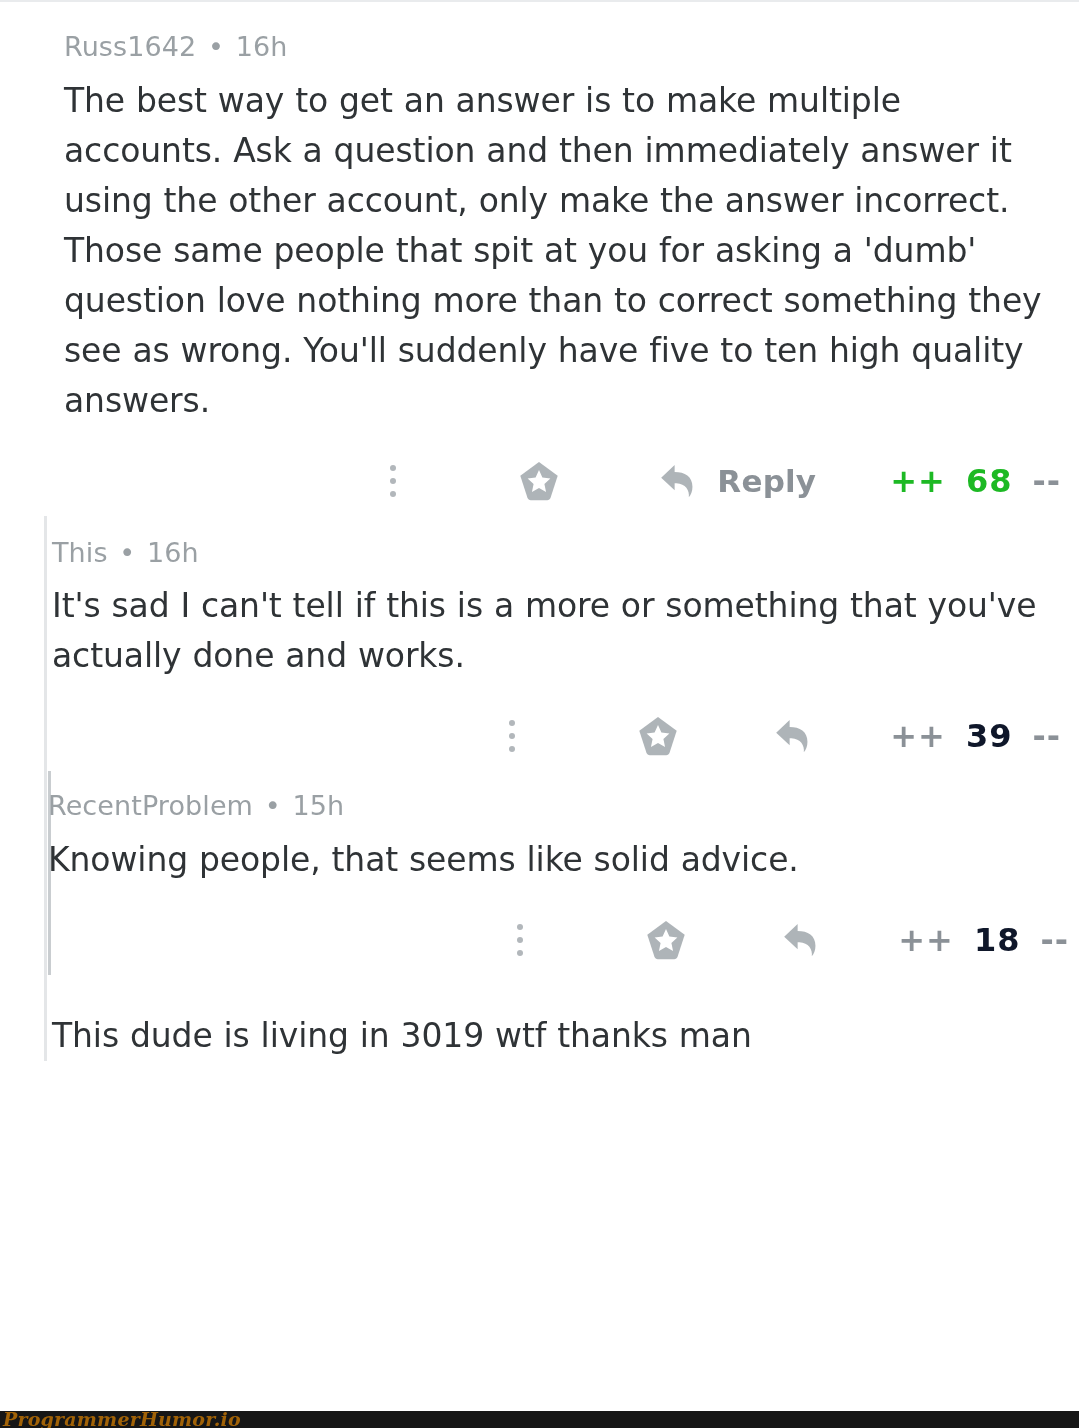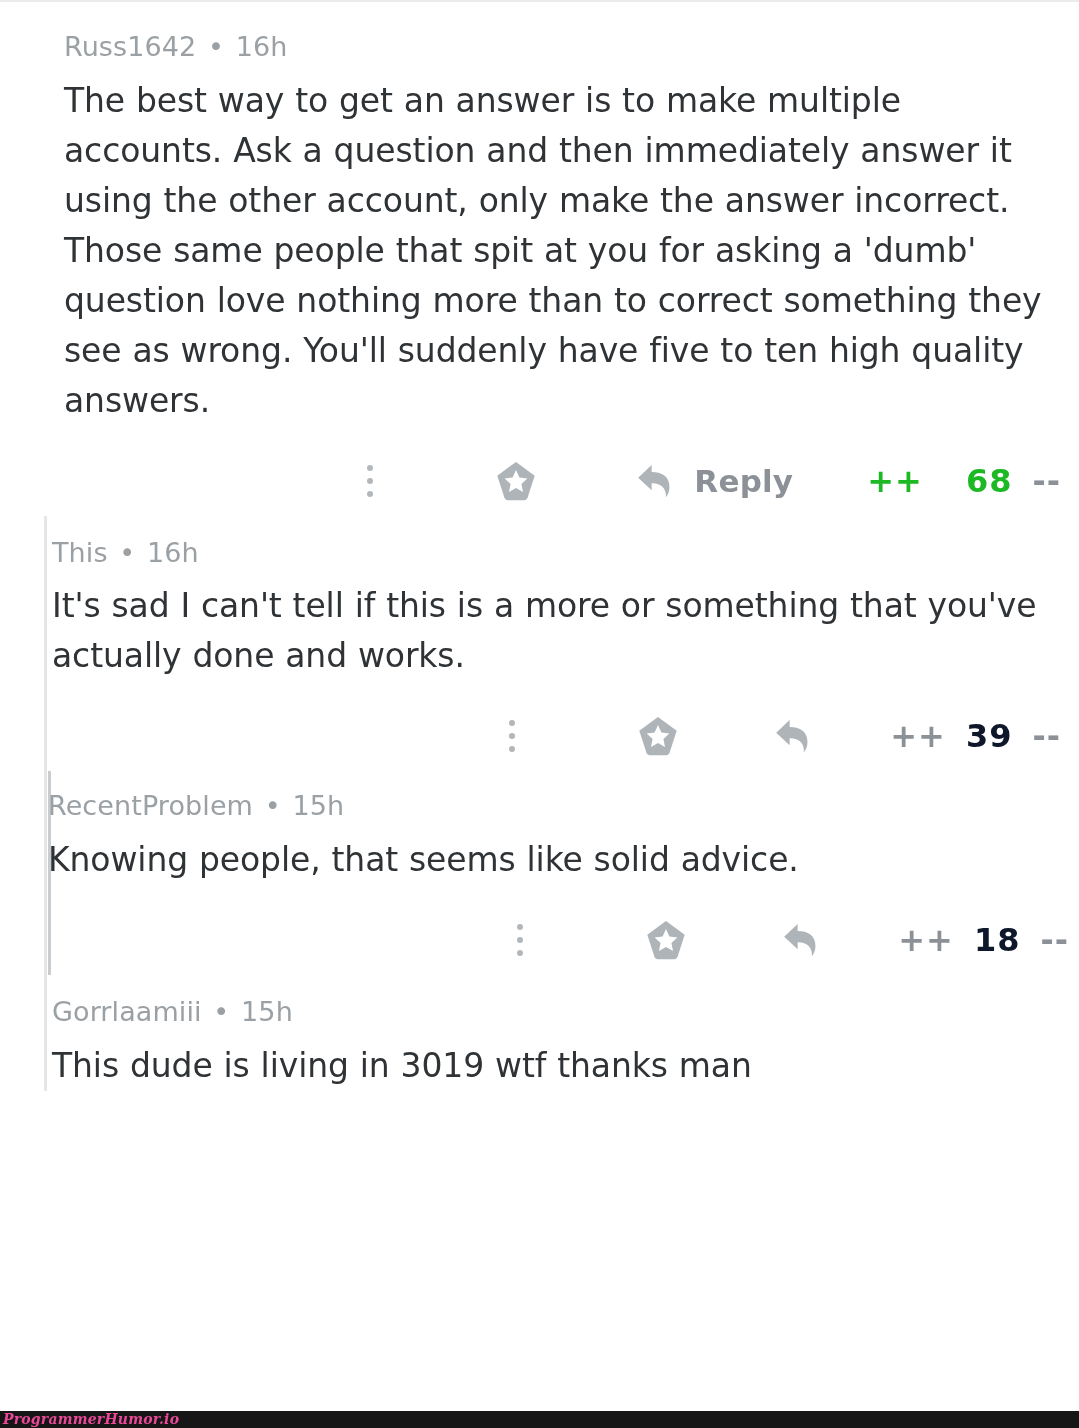--- a/index.html
+++ b/index.html
@@ -123,21 +123,21 @@
   }
   .votes .plus, .votes .score, .votes .minus {
     font-size: 32px;
     font-weight: bold;
     letter-spacing: 1px;
   }
   .votes .plus  { color: #8b9197; }
   .votes .score { color: #0f172a; }
   .votes .minus { color: #8b9197; }
   .votes.upvoted .plus  { color: #1db924; }
-  .votes.upvoted .score { color: #1db924; margin-left: 23px; }
+  .votes.upvoted .score { color: #1db924; }
   .votes.upvoted .minus { color: #8b9197; }
 
   .dots-icon {
     display: flex;
     flex-direction: column;
     gap: 7px;
     align-items: center;
   }
   .dots-icon i {
     display: block;
@@ -155,25 +155,25 @@
     left: 0;
     bottom: 0;
     width: 1079px;
     height: 17px;
     background: #161616;
   }
   #watermark-text {
     position: absolute;
     left: 3px;
     top: -1px;
-    color: #ec4899;
+    color: #a16207;
     font-family: "DejaVu Serif", "Liberation Serif", serif;
     font-weight: bold;
     font-style: italic;
-    font-size: 14px;
+    font-size: 19px;
     line-height: 18px;
     letter-spacing: 0.2px;
     white-space: nowrap;
   }
 </style>
 </head>
 <body>
 
 <div id="thread">
 
@@ -281,25 +281,20 @@
           <div class="votes">
             <span class="plus">++</span>
             <span class="score">18</span>
             <span class="minus">--</span>
           </div>
         </div>
       </div>
     </div>
 
     <div class="comment depth-1">
-      <div class="byline">
-        <span>Gorrlaamiii</span>
-        <span class="dot">•</span>
-        <span>15h</span>
-      </div>
       <div class="body-text">This dude is living in 3019 wtf thanks man</div>
     </div>
   </div>
 </div>
 
 <div id="watermark-bar">
   <div id="watermark-text">ProgrammerHumor.io</div>
 </div>
 
 </body></html>

